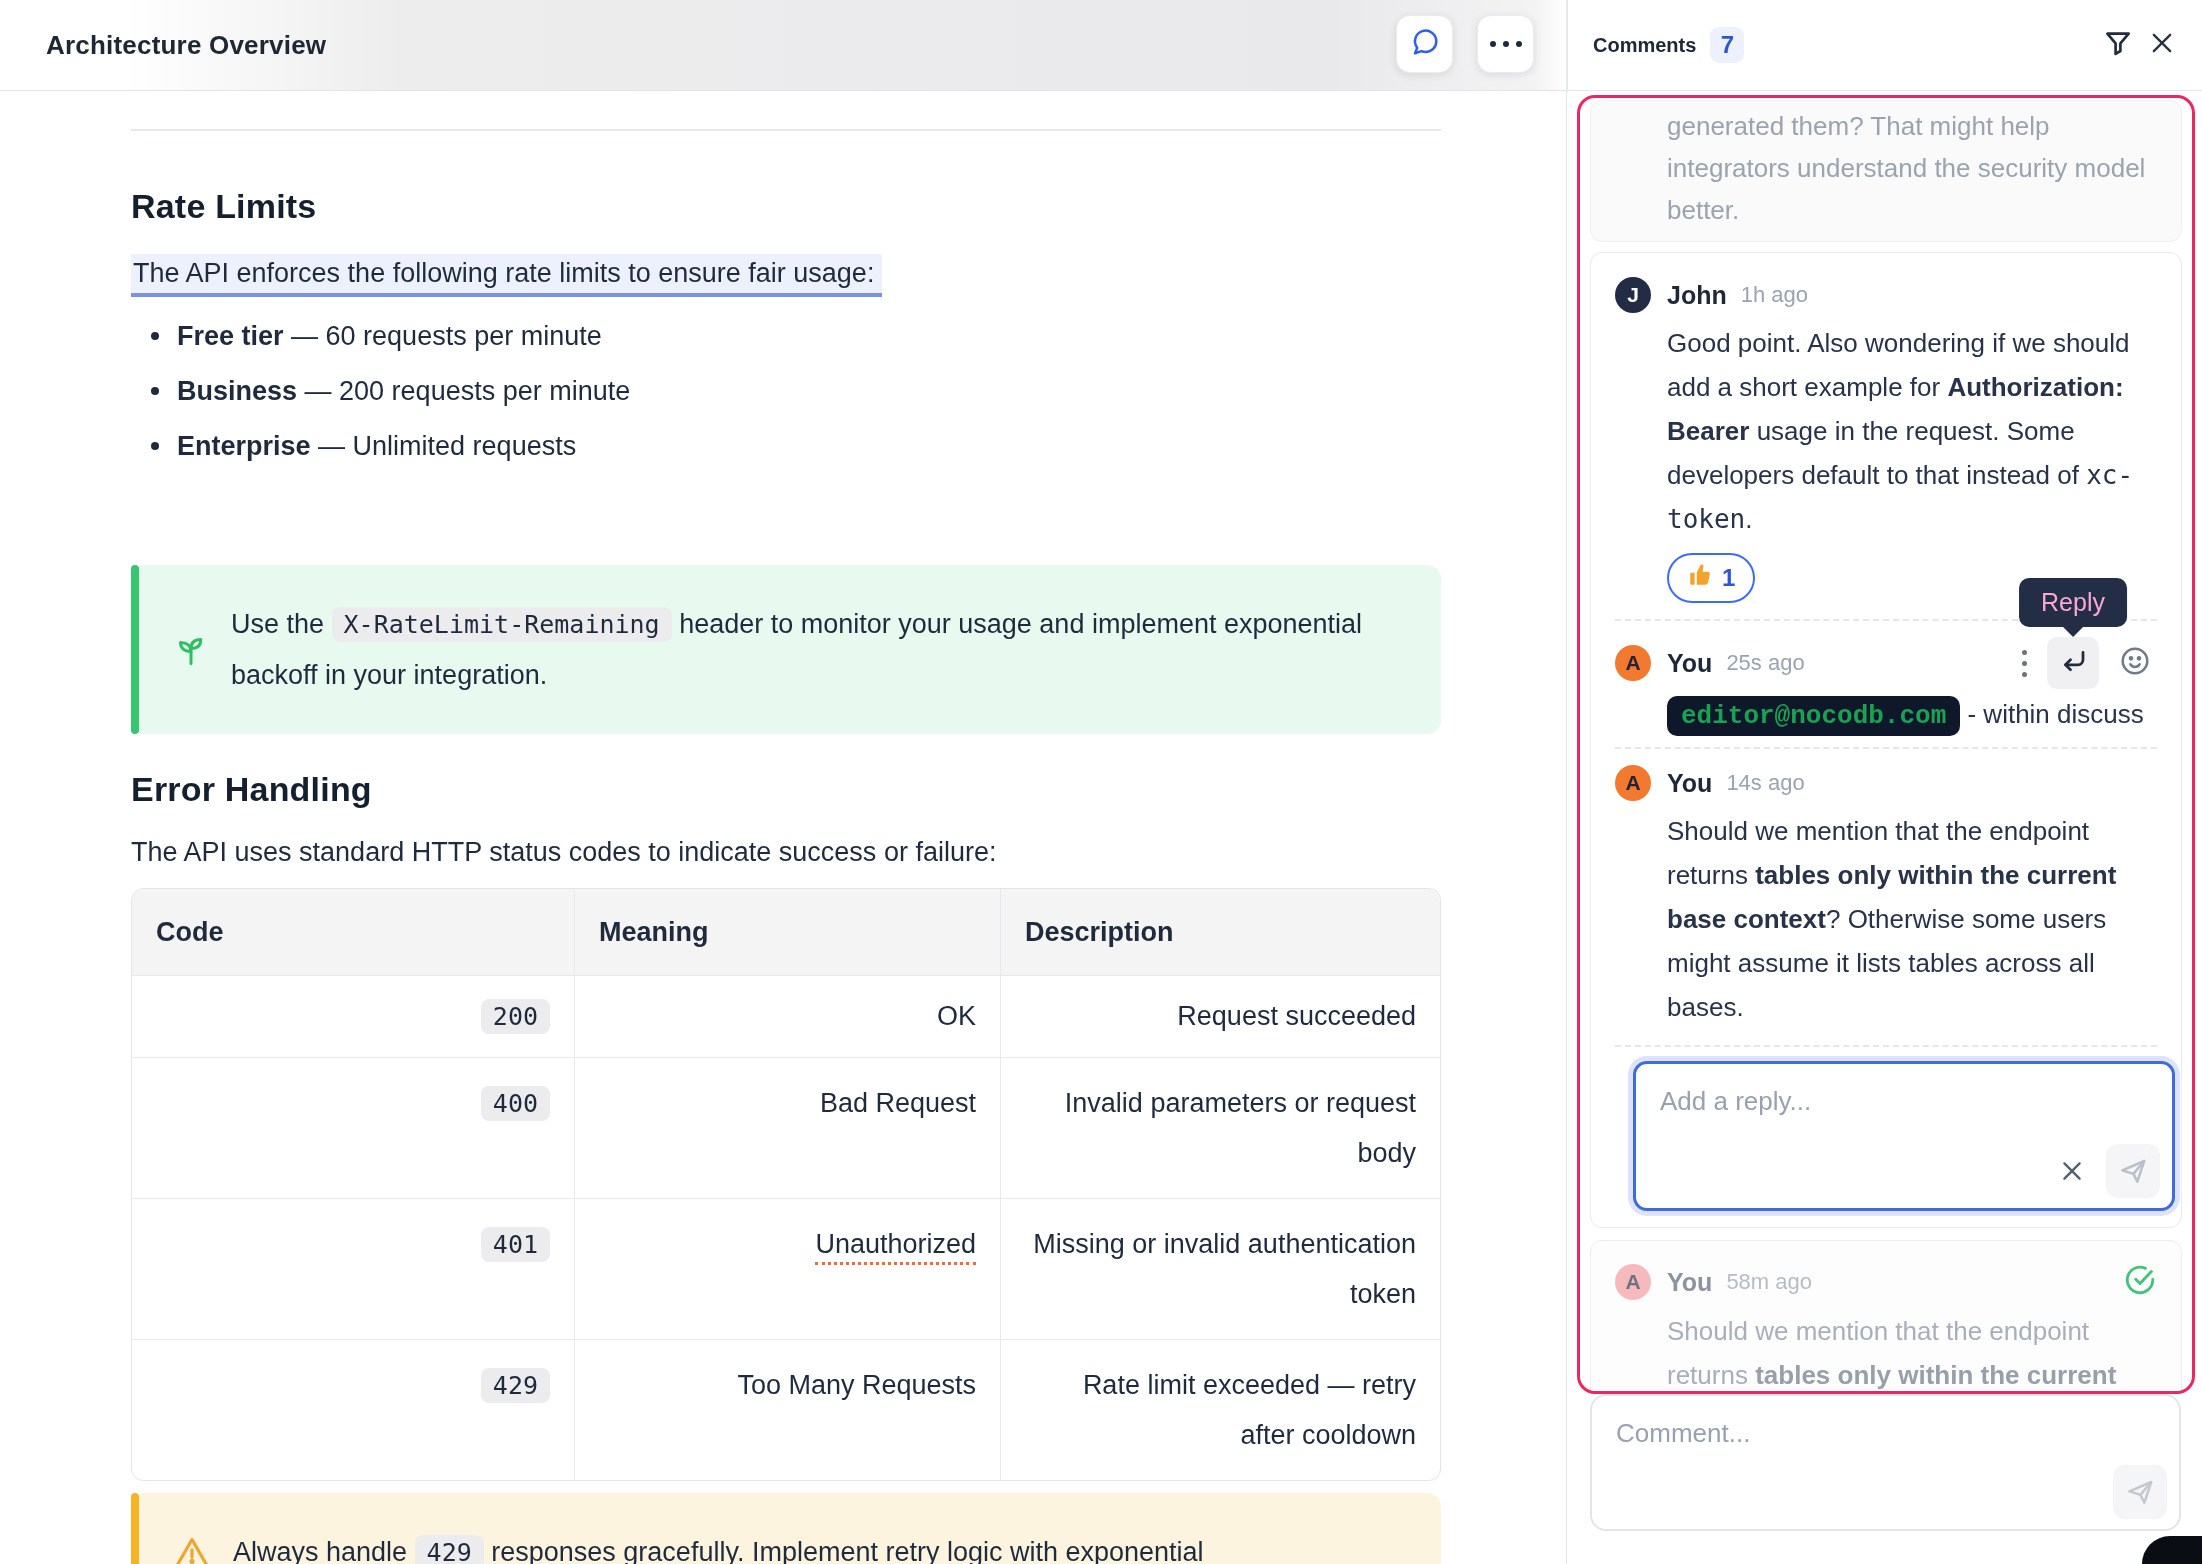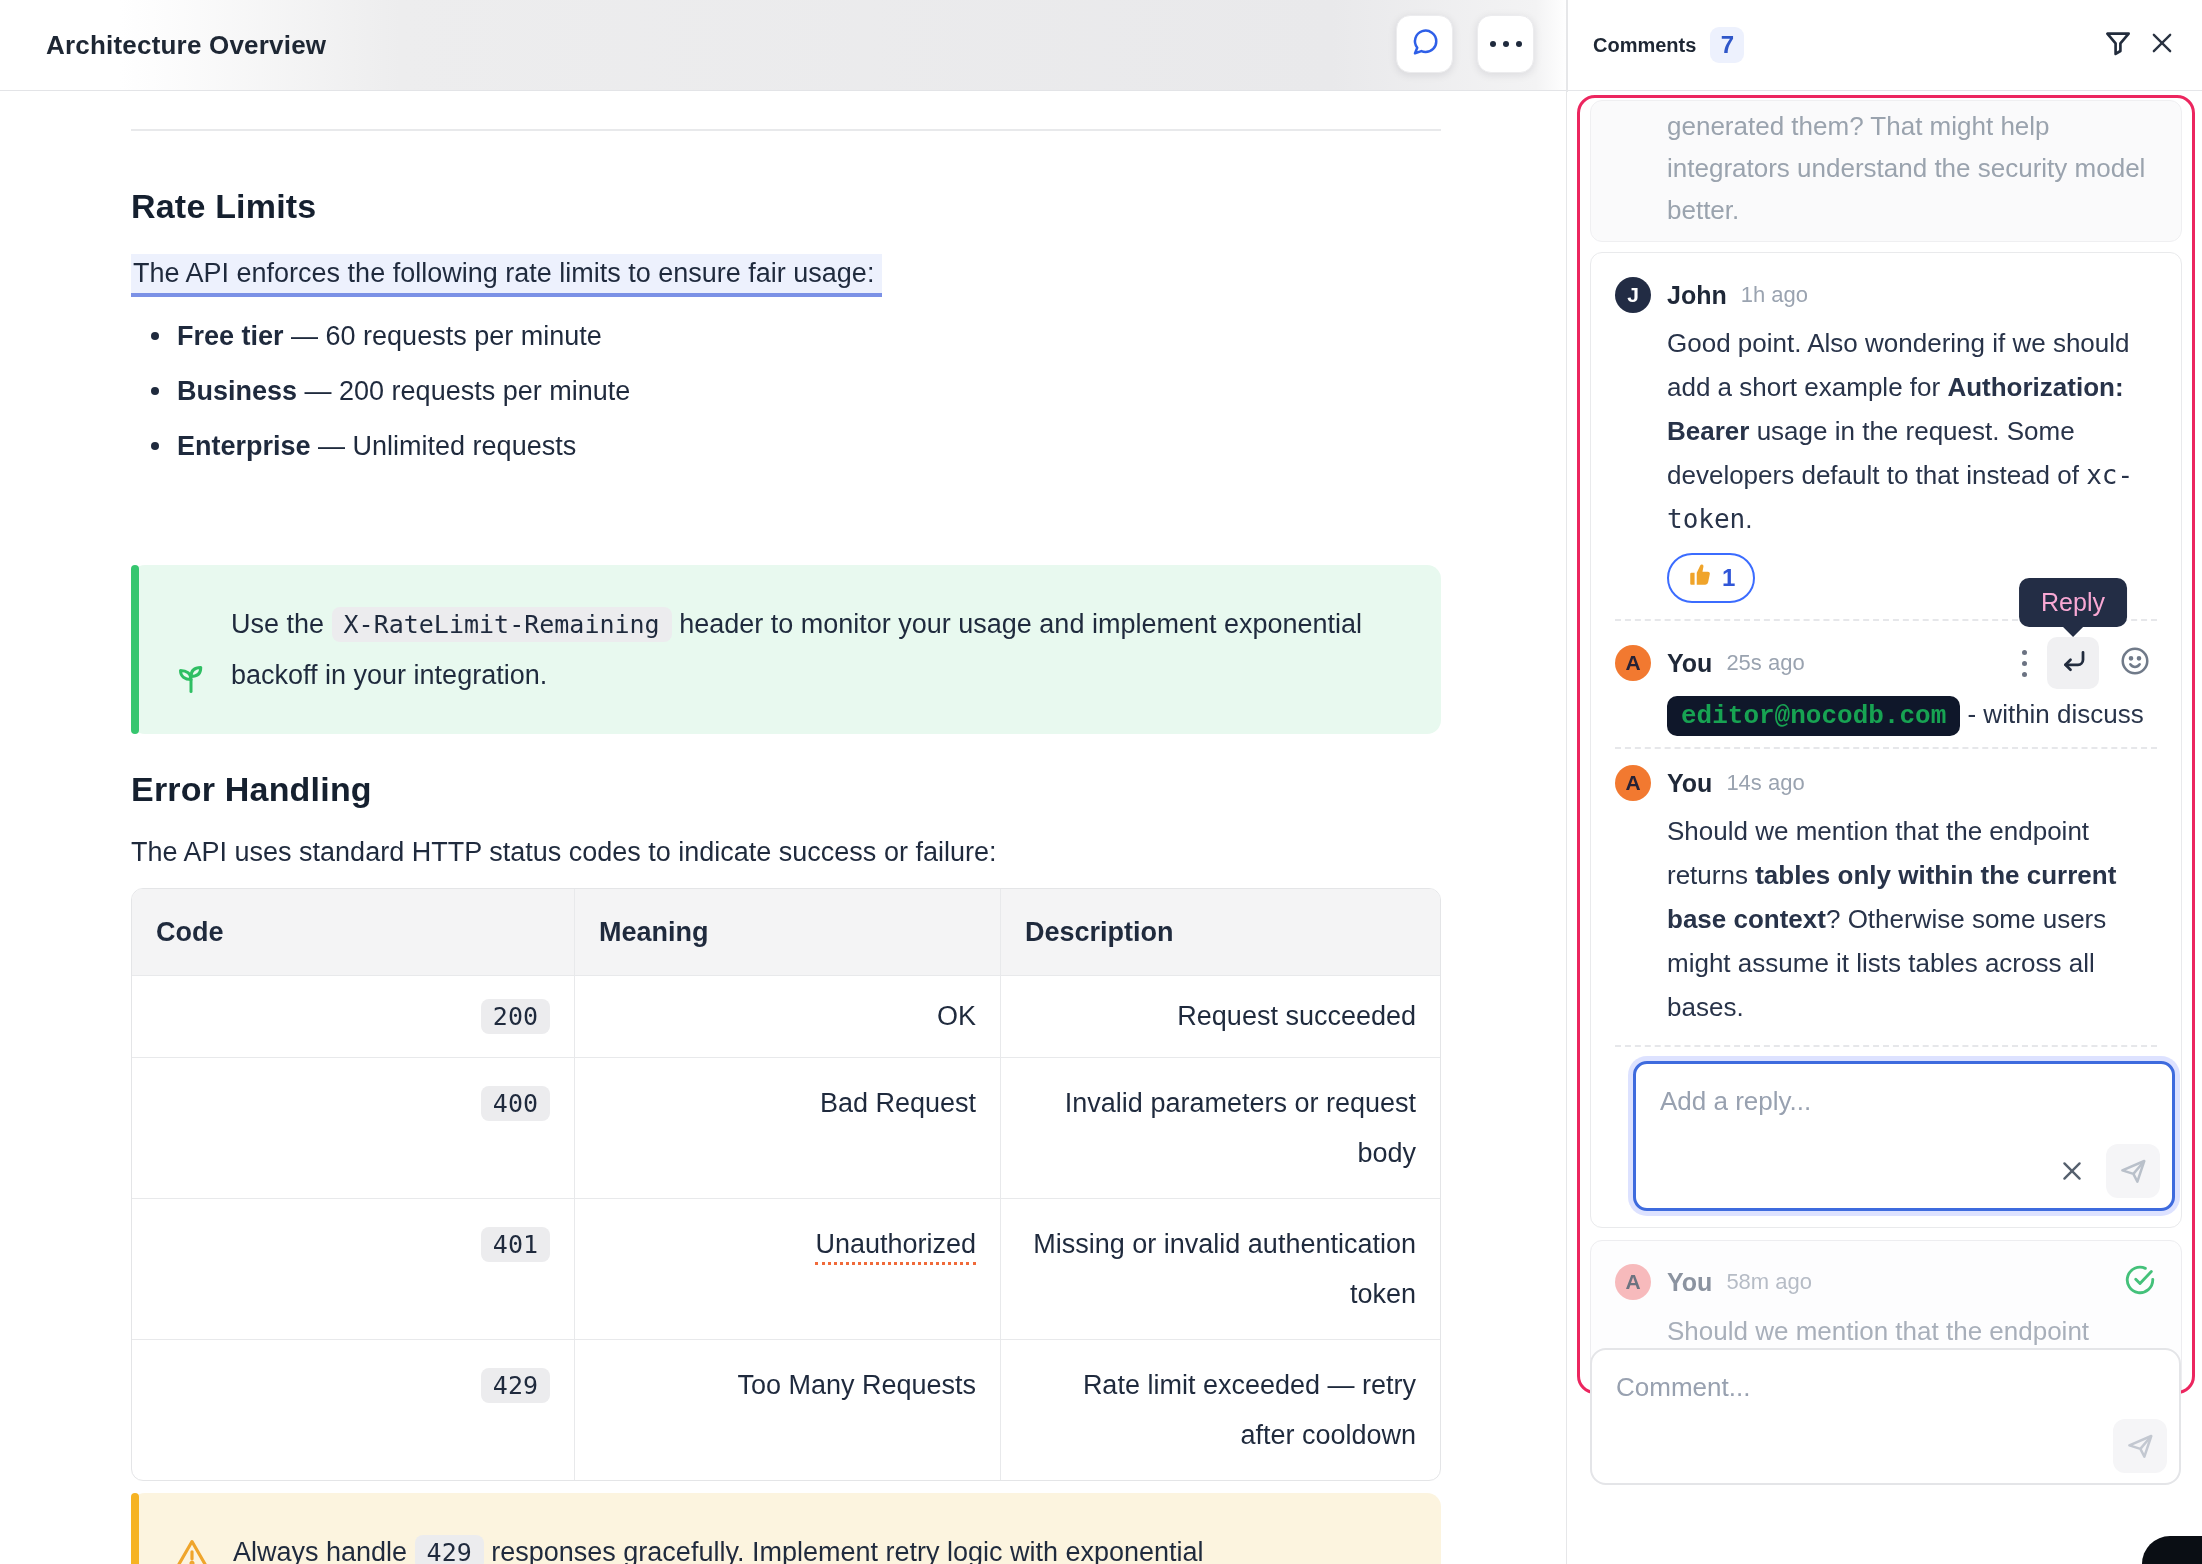--- a/index.html
+++ b/index.html
@@ -32,21 +32,21 @@
   .doc { position:absolute; left:0; top:92px; width:1566px; height:1472px; background:#ffffff; overflow:hidden; }
   .doc-inner { margin-left:131px; width:1310px; }
   .doc-hr { margin-top:37px; height:2px; background:#e8e9eb; border:none; }
   h1.doc-h { margin-top:56px; font-size:34px; font-weight:700; color:#15202f; letter-spacing:0.2px; }
   .intro { margin-top:32px; font-size:27px; color:#1f2a3d; }
   .hl { background:#edf1fd; border-bottom:4px solid #7b91e6; padding:4px 8px 5px 2px; cursor:pointer; }
   ul.tiers { margin-top:30px; list-style:none; }
   ul.tiers li { position:relative; padding-left:46px; font-size:27px; color:#1f2a3d; margin-bottom:21px; line-height:34px; }
   ul.tiers li::before { content:""; position:absolute; left:20px; top:13px; width:8px; height:8px; border-radius:50%; background:#1f2a3d; }
 
-  .callout { position:relative; margin-top:102px; border-radius:14px; padding:34px 40px 34px 0; display:flex; align-items:flex-end; }
+  .callout { position:relative; margin-top:102px; border-radius:14px; padding:34px 40px 34px 0; display:flex; align-items:center; }
   .callout .bar { position:absolute; left:0; top:0; bottom:0; width:8px; border-radius:6px; }
   .callout.tip { background:#e8f9ef; }
   .callout.tip .bar { background:#36c66f; }
   .callout .c-icon { margin-left:42px; margin-top:4px; flex:0 0 auto; }
   .callout .c-text { margin-left:22px; font-size:27px; line-height:50px; color:#1f2a3d; }
   .chip { font-family:"DejaVu Sans Mono", monospace; font-size:25px; background:#ececee; color:#1f2a3d;
     padding:3px 12px; border-radius:8px; }
   .callout.warn { margin-top:12px; background:#fcf4df; }
   .callout.warn .bar { background:#f6b323; }
 
@@ -105,21 +105,21 @@
   .reply-box textarea::placeholder, .comment-box textarea::placeholder { color:#98a1b0; }
   .box-actions { position:absolute; right:12px; bottom:10px; display:flex; align-items:center; gap:16px; }
   .send-btn { width:54px; height:54px; background:#f5f5f7; border-radius:12px; display:flex; align-items:center; justify-content:center; cursor:pointer; }
 
   .resolved .c-body { color:#a8afba; width:478px; }
   .resolved .c-body b { color:#979fab; }
   .resolved .c-name { color:#8b93a0; }
   .resolved .c-time { color:#b6bcc6; }
   .resolve-check { margin-left:auto; cursor:pointer; }
 
-  .comment-box { position:absolute; left:23px; top:1256px; width:591px; height:137px; background:#ffffff;
+  .comment-box { position:absolute; left:23px; top:1302px; width:591px; height:137px; background:#ffffff;
     border:2px solid #e4e5e8; border-radius:16px; }
 
   .dark-corner { position:absolute; right:0; bottom:0; width:60px; height:28px; background:#0a0e14; border-top-left-radius:48px; }
 </style>
 </head>
 <body>
 
 <div class="doc-header">
   <div class="doc-title">Architecture Overview</div>
   <div class="hdr-btn chat">

